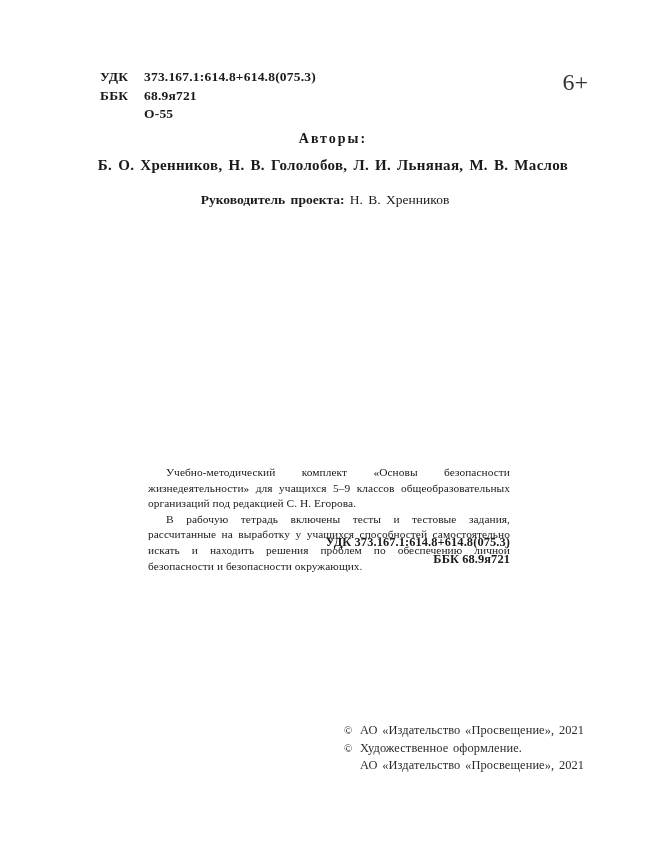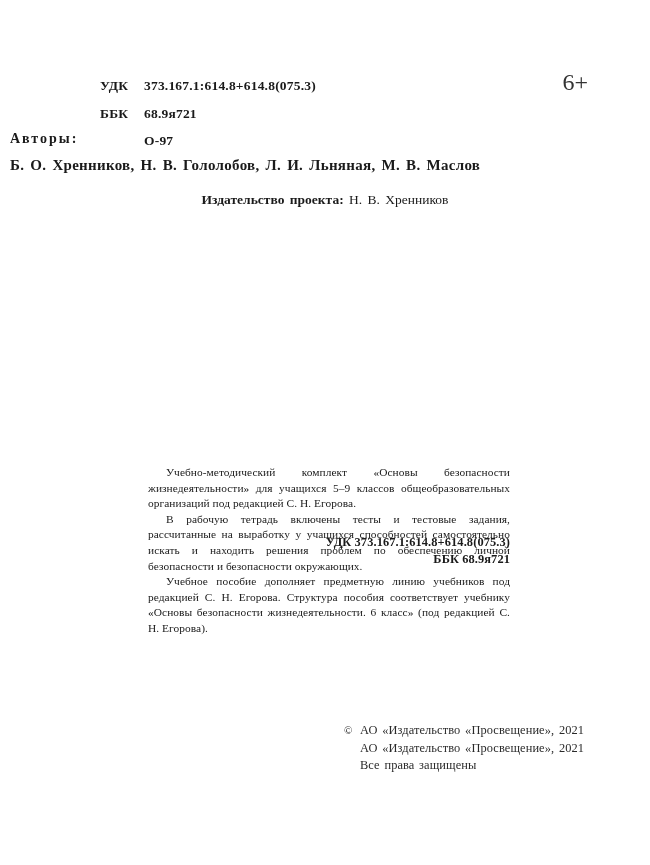--- a/index.html
+++ b/index.html
@@ -35,21 +35,20 @@
     letter-spacing: 0.2px;
     white-space: nowrap;
   }
   .class-row {
     display: block;
     white-space: nowrap;
   }
   .class-label {
     display: inline-block;
     width: 44px;
-    margin-top: 9px;
   }
   .class-value {
     display: inline-block;
   }
   .class-row.indent .class-label {
     visibility: hidden;
   }
 
   
   .age-marker {
@@ -59,24 +58,24 @@
     font-size: 24px;
     font-weight: normal;
     line-height: 1;
     letter-spacing: 0px;
     color: #333;
   }
 
   
   .authors-block {
     position: absolute;
-    left: 10px;
+    left: 16px;
     right: 0;
     top: 128px;
-    text-align: left;
+    text-align: center;
   }
   .authors-heading {
     font-size: 14px;
     font-weight: bold;
     letter-spacing: 2.0px;
     line-height: 22px;
   }
   .authors-names {
     font-size: 15px;
     font-weight: bold;
@@ -183,53 +182,52 @@
 <div class="page">
 
   <div class="class-block">
     <span class="class-row">
       <span class="class-label">УДК</span><span class="class-value">373.167.1:614.8+614.8(075.3)</span>
     </span>
     <span class="class-row">
       <span class="class-label">ББК</span><span class="class-value">68.9я721</span>
     </span>
     <span class="class-row indent">
-      <span class="class-label">&nbsp;</span><span class="class-value">О-97</span>
+      <span class="class-label">&nbsp;</span><span class="class-value">О-55</span>
     </span>
   </div>
 
   <div class="age-marker">6+</div>
 
   <div class="authors-block">
     <div class="authors-heading">Авторы:</div>
     <div class="authors-names">Б. О. Хренников, Н. В. Гололобов, Л. И. Льняная, М. В. Маслов</div>
   </div>
 
   <div class="leader-block">
-    <span class="leader-label">Издательство проекта:</span>
+    <span class="leader-label">Руководитель проекта:</span>
     <span class="leader-name">Н. В. Хренников</span>
   </div>
 
   <div class="annotation">
     <p>Учебно-методический комплект «Основы безопасности жизнедеятельности» для учащихся 5–9 классов общеобразовательных организаций под редакцией С. Н. Егорова.</p>
     <p>В рабочую тетрадь включены тесты и тестовые задания, рассчитанные на выработку у учащихся способностей самостоятельно искать и находить решения проблем по обеспечению личной безопасности и безопасности окружающих.</p>
-    <p>Учебное пособие дополняет предметную линию учебников под редакцией С. Н. Егорова. Структура пособия соответствует учебнику «Основы безопасности жизнедеятельности. 6 класс» (под редакцией С. Н. Егорова).</p>
   </div>
 
   <div class="class-repeat">
     <span>УДК 373.167.1:614.8+614.8(075.3)</span>
     <span>ББК 68.9я721</span>
   </div>
 
 
   <div class="copyright">
     <span class="copy-line">
       <span class="copy-mark">©</span><span class="copy-text">АО «Издательство «Просвещение», 2021</span>
     </span>
     <span class="copy-line">
+      <span class="copy-mark">©</span><span class="copy-text">Художественное оформление.</span>
+    </span>
+    <span class="copy-line">
       <span class="copy-mark blank">&nbsp;</span><span class="copy-text">АО «Издательство «Просвещение», 2021</span>
     </span>
-    <span class="copy-line">
-      <span class="copy-mark blank">&nbsp;</span><span class="copy-text">Все права защищены</span>
-    </span>
   </div>
 
 </div>
 
 </body></html>

